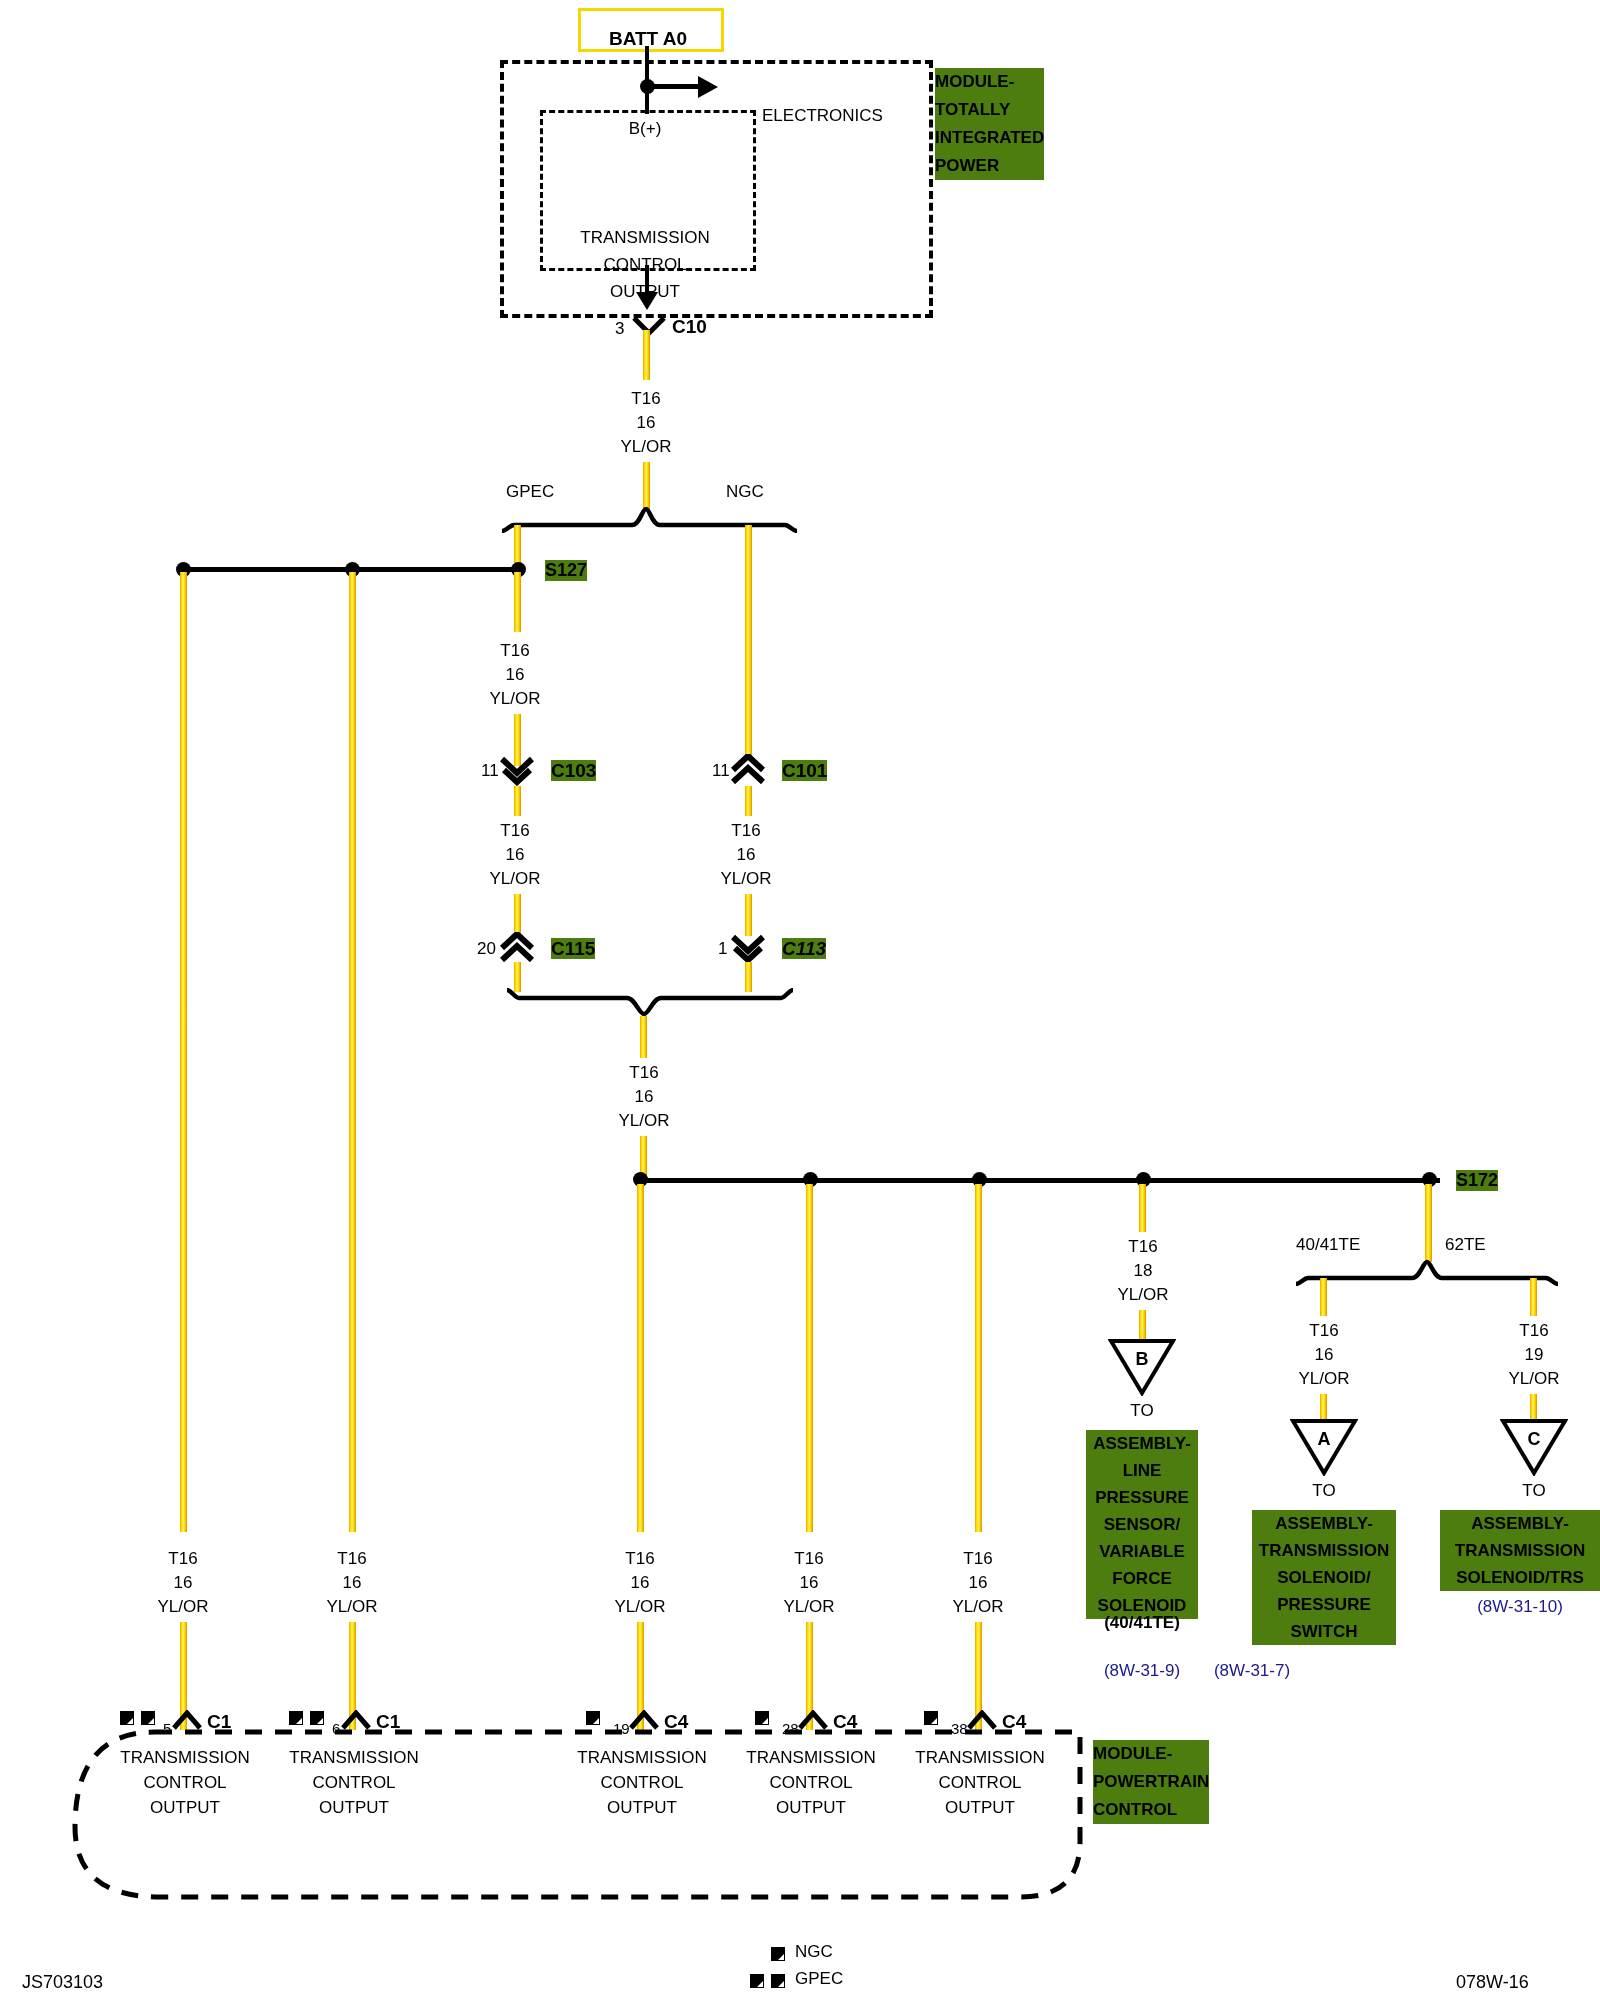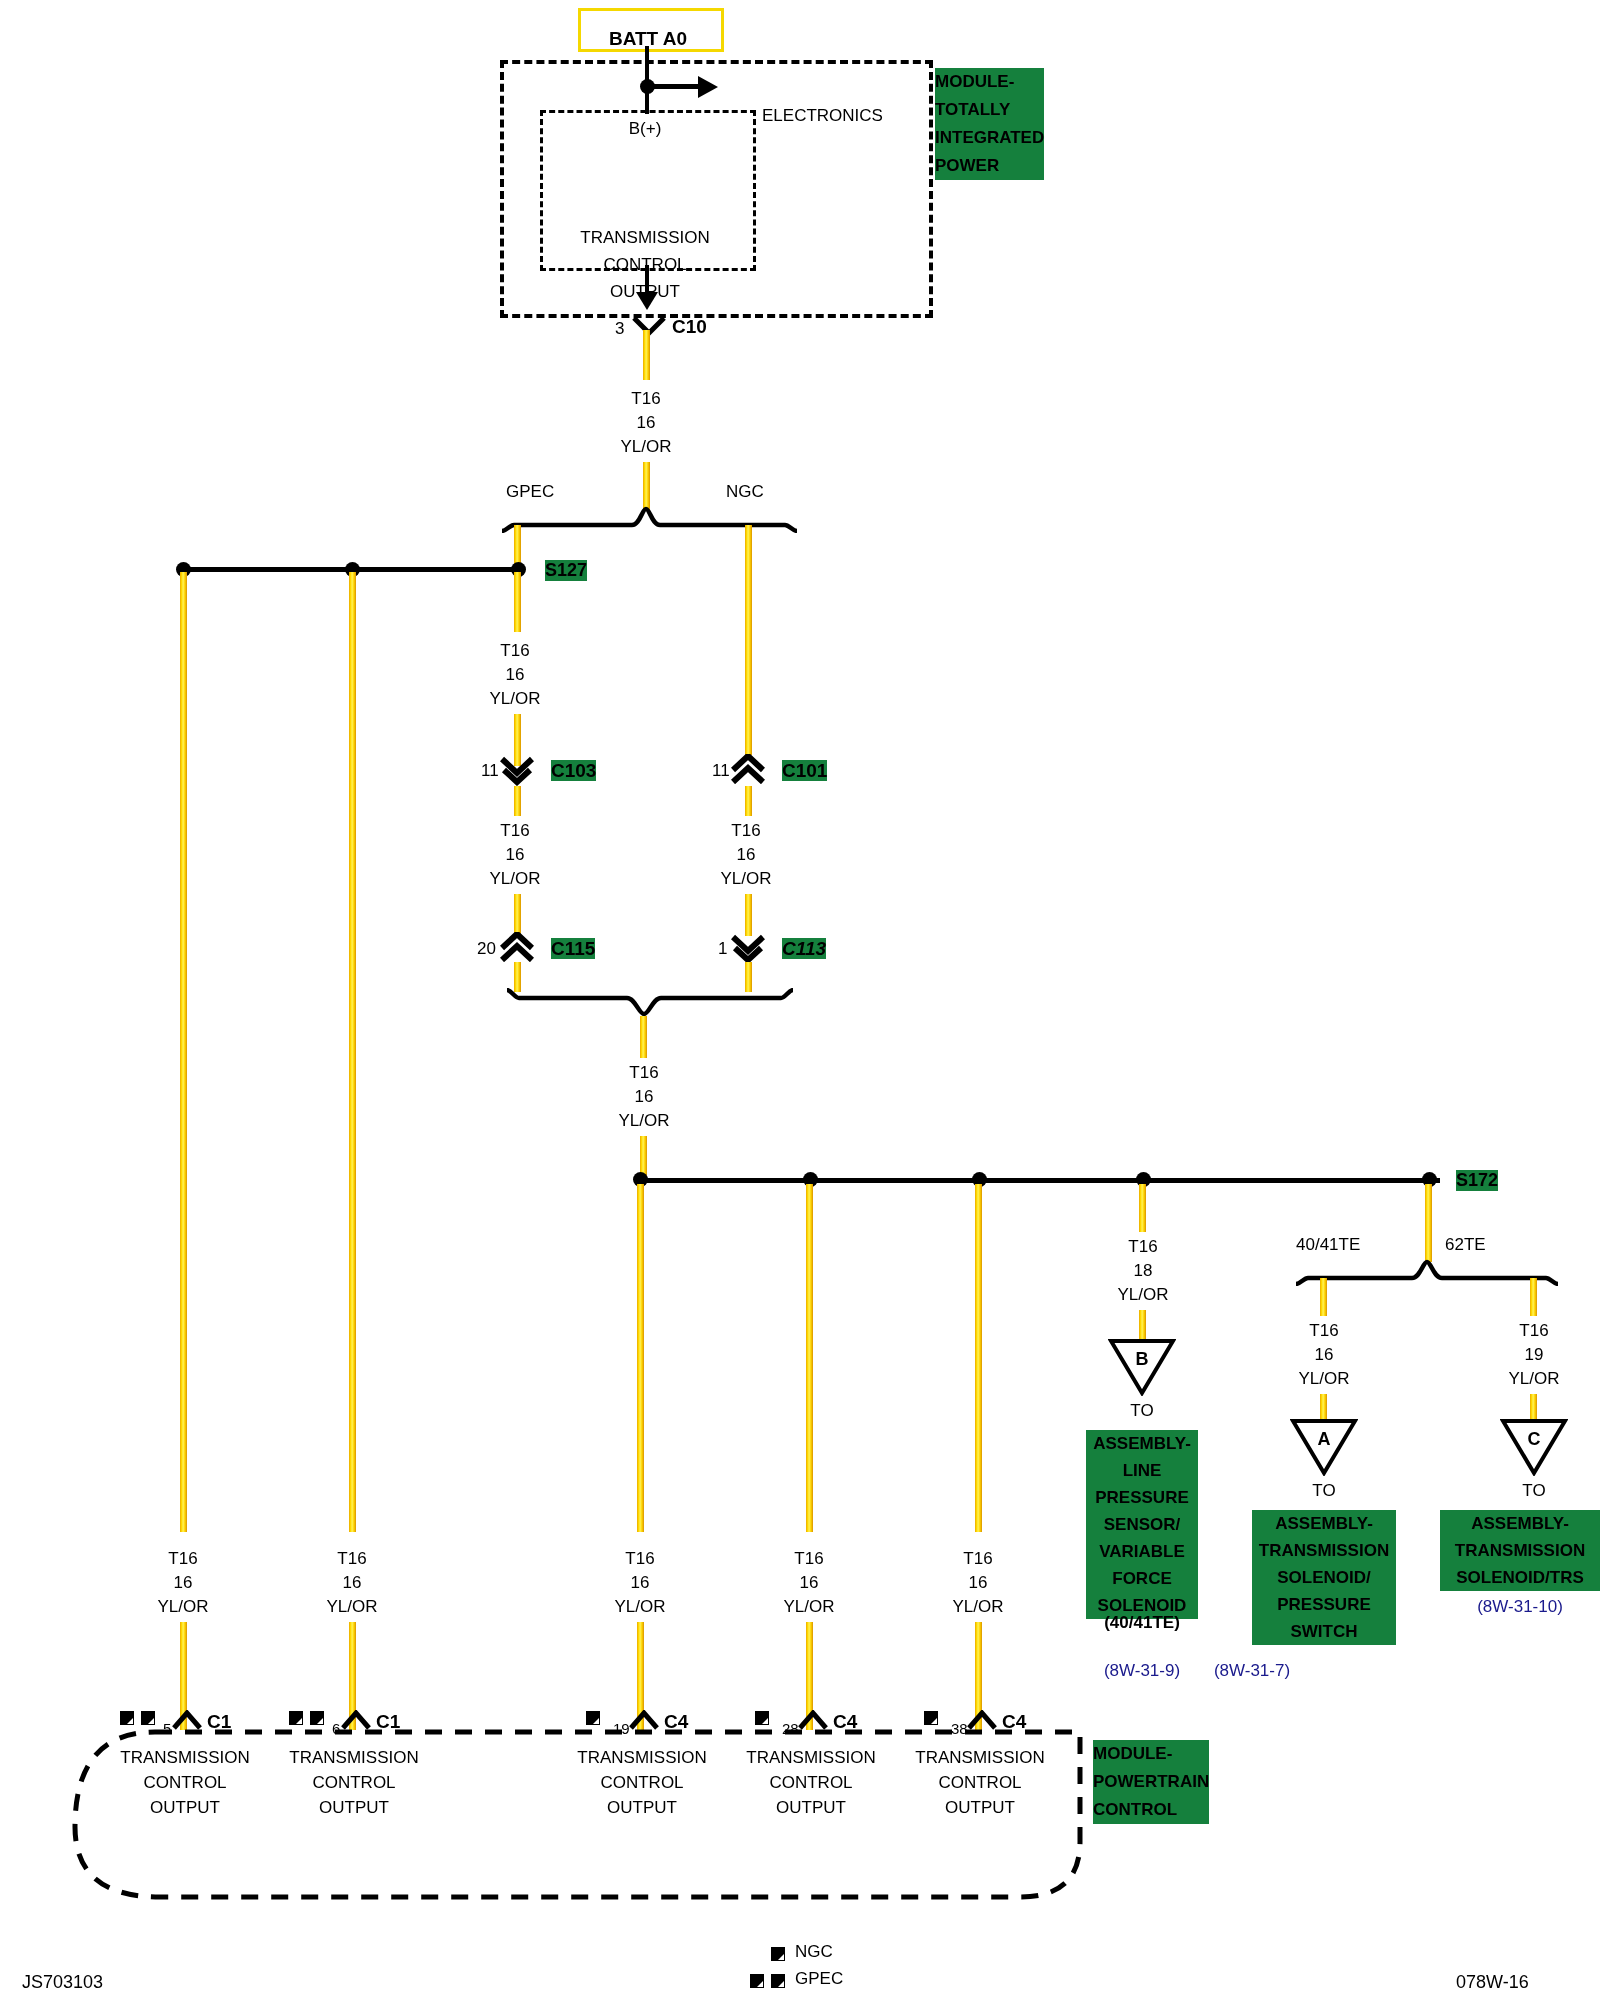--- a/index.html
+++ b/index.html
@@ -6,21 +6,21 @@
   body{width:1600px;height:2000px;position:relative;
        font-family:"Liberation Sans","DejaVu Sans",sans-serif;
        color:#000;overflow:hidden;}
   .stage{position:absolute;left:0;top:0;width:1600px;height:2000px;}
   .abs{position:absolute;}
 
   
   .t{position:absolute;font-size:17px;line-height:21px;white-space:pre;color:#000;}
   .tc{position:absolute;font-size:17px;line-height:22px;text-align:center;white-space:pre;color:#000;}
   .bold{font-weight:bold;}
-  .hlg{background:#15803d;font-weight:bold;}
+  .hlg{background:#4d7c0f;font-weight:bold;}
   .blue{color:#1a1a8c;}
   .tiny{font-size:15px;}
 
   
   .wire{position:absolute;width:7px;background:
         linear-gradient(90deg,#e8a900 0%,#ffd800 22%,#fff35a 45%,#ffd400 70%,#d99400 100%);}
   .wireb{position:absolute;background:#000;}
   .hline{position:absolute;height:5px;background:#000;}
   .dot{position:absolute;width:15px;height:15px;border-radius:50%;background:#000;}
 

